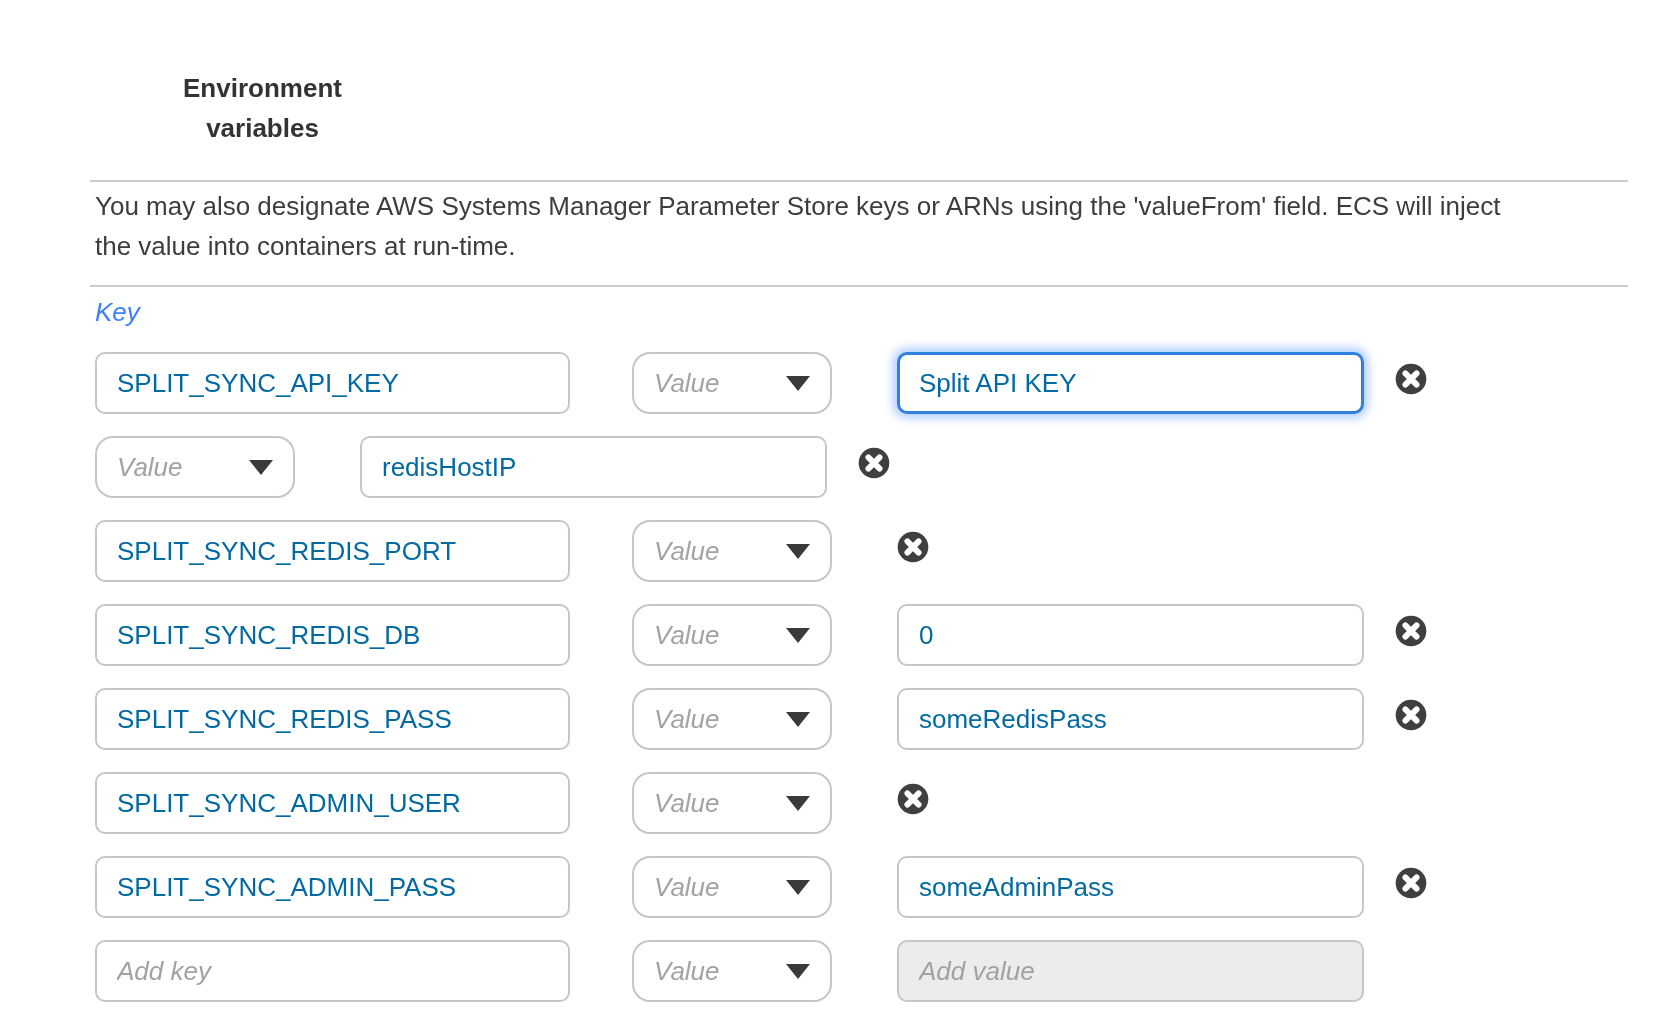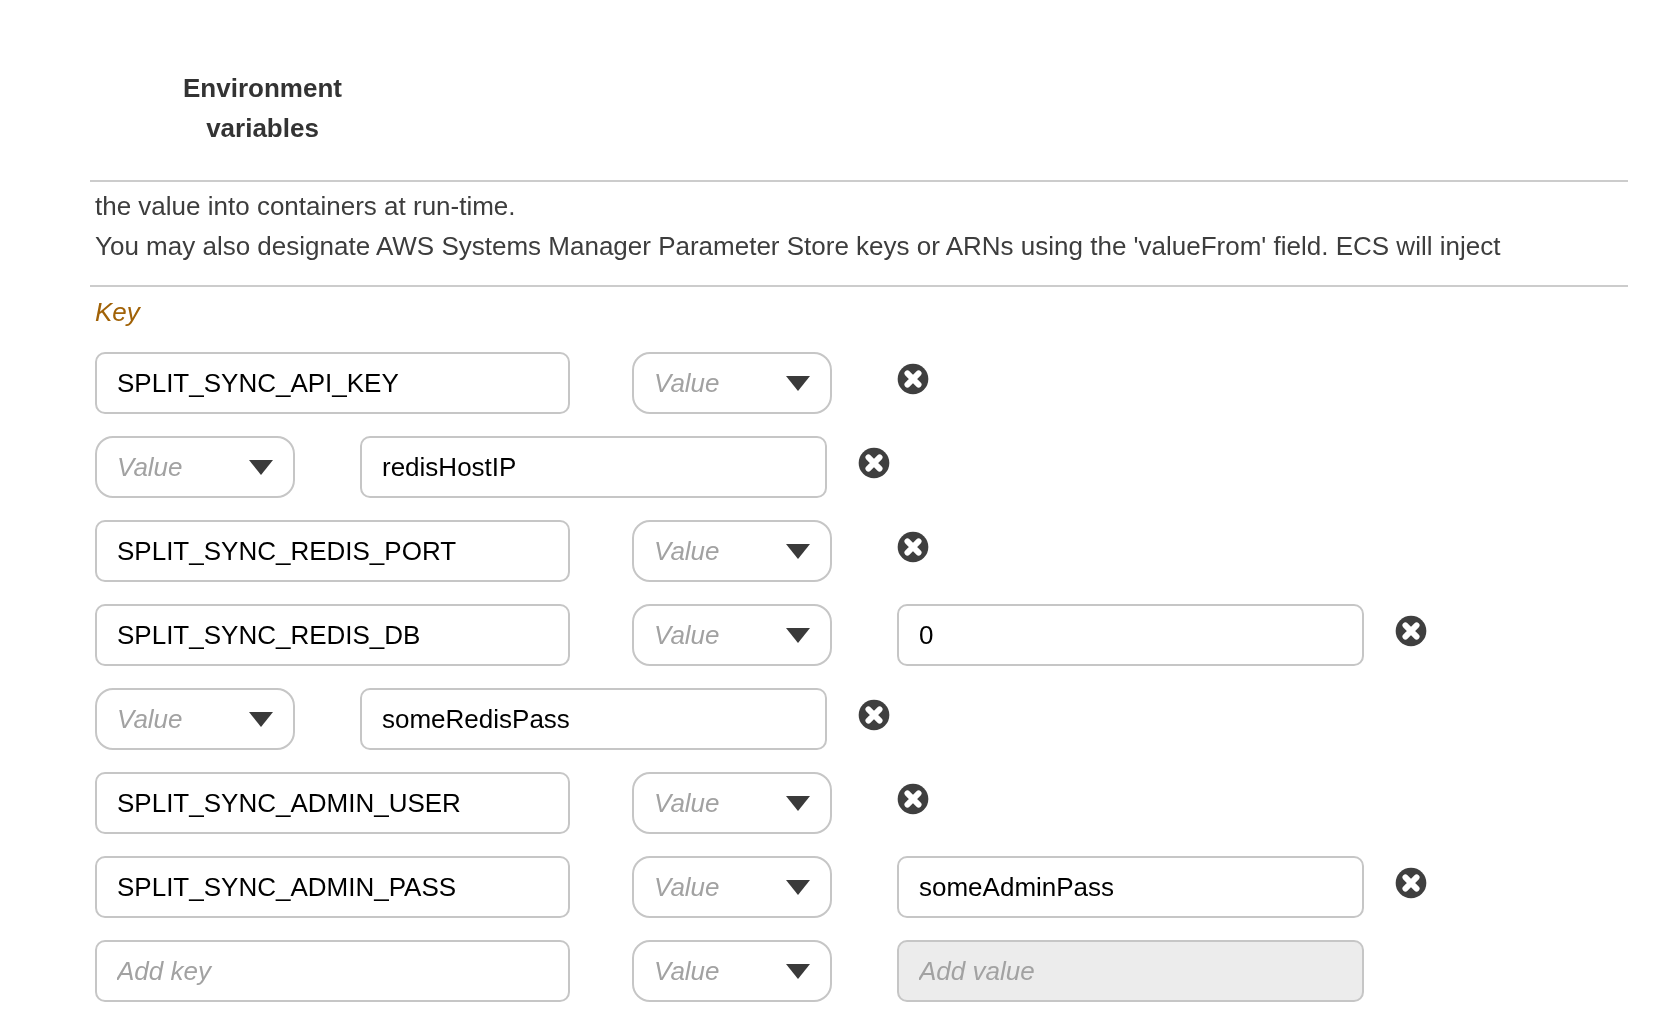--- a/index.html
+++ b/index.html
@@ -12,28 +12,28 @@
                    line-height:40px; color:#333333; }
 
   .divider { position:absolute; left:90px; width:1538px; height:2px; background:#cccccc; }
   .divider.top { top:164px; }
   .divider.bottom { top:269px; }
 
   .description { position:absolute; left:95px; top:170px; width:1545px;
                  font-size:26px; line-height:40px; color:#3d3d3d; }
 
   .key-header { position:absolute; left:95px; top:281px; font-size:26px;
-                font-style:italic; color:#a16207; }
+                font-style:italic; color:#3b82f6; }
 
   .rows { position:absolute; left:95px; top:336px; }
   .env-row { display:flex; align-items:flex-start; height:62px; margin-bottom:22px; }
 
   .field { height:62px; border:2px solid #c6c6c6; border-radius:10px;
            font-family:"Liberation Sans", sans-serif; font-size:26px;
-           color:#000000; padding:0 18px 0 20px; background:#ffffff; outline:none; }
+           color:#0369a1; padding:0 18px 0 20px; background:#ffffff; outline:none; }
   .field::placeholder { color:#a2a2a2; font-style:italic; opacity:1; }
 
   .key-field   { width:475px; margin-right:62px; }
   .value-field { width:467px; margin-right:31px; }
   .value-field.focused { border:3px solid #2f80df; padding-left:19px;
                          box-shadow:0 0 10px 4px rgba(77,144,254,0.45); }
   .value-field.disabled { background:#ececec; }
 
   .type-select { position:relative; width:200px; height:62px; margin-right:65px;
                  border:2px solid #c6c6c6; border-radius:18px; background:#fff;
@@ -50,36 +50,37 @@
 </head>
 <body>
 
 <div class="stage">
 
   <div class="section-label">Environment variables</div>
 
   <div class="divider top"></div>
 
   <div class="description">
+    <div>You may also designate AWS Systems Manager Parameter Store keys or ARNs using the 'valueFrom' field. ECS will inject</div>
     <div>the value into containers at run-time.</div>
-    <div>You may also designate AWS Systems Manager Parameter Store keys or ARNs using the 'valueFrom' field. ECS will inject</div>
   </div>
 
   <div class="divider bottom"></div>
 
   <div class="key-header">Key</div>
 
   <div class="rows">
 
   <div class="env-row">
     <input class="field key-field" type="text" value="SPLIT_SYNC_API_KEY" style="">
     <div class="type-select">
       <span class="type-label">Value</span>
       <span class="caret"></span>
     </div>
+    <input class="field value-field focused" type="text" value="Split API KEY" style="">
     <button class="remove-btn">
       <svg viewBox="0 0 24 24">
         <circle cx="12" cy="12" r="11.5" fill="#3f3f3f"></circle>
         <path d="M7.8 7.8 L16.2 16.2 M16.2 7.8 L7.8 16.2" stroke="#ffffff" stroke-width="4.4" stroke-linecap="round" fill="none"></path>
       </svg>
     </button>
   </div>
 
   <div class="env-row">
     <div class="type-select">
@@ -118,20 +119,21 @@
     <input class="field value-field" type="text" value="0" style="">
     <button class="remove-btn">
       <svg viewBox="0 0 24 24">
         <circle cx="12" cy="12" r="11.5" fill="#3f3f3f"></circle>
         <path d="M7.8 7.8 L16.2 16.2 M16.2 7.8 L7.8 16.2" stroke="#ffffff" stroke-width="4.4" stroke-linecap="round" fill="none"></path>
       </svg>
     </button>
   </div>
 
   <div class="env-row">
+    <input class="field key-field" type="text" value="SPLIT_SYNC_REDIS_PASS" style="">
     <div class="type-select">
       <span class="type-label">Value</span>
       <span class="caret"></span>
     </div>
     <input class="field value-field" type="text" value="someRedisPass" style="">
     <button class="remove-btn">
       <svg viewBox="0 0 24 24">
         <circle cx="12" cy="12" r="11.5" fill="#3f3f3f"></circle>
         <path d="M7.8 7.8 L16.2 16.2 M16.2 7.8 L7.8 16.2" stroke="#ffffff" stroke-width="4.4" stroke-linecap="round" fill="none"></path>
       </svg>

